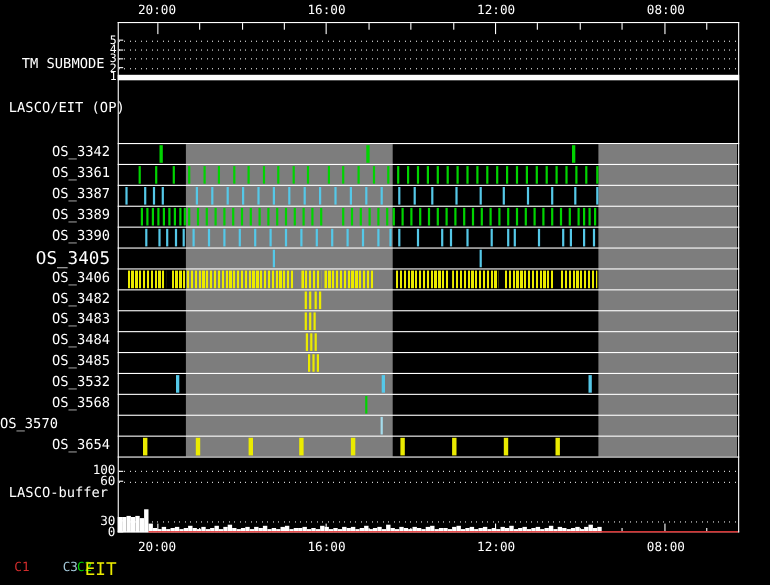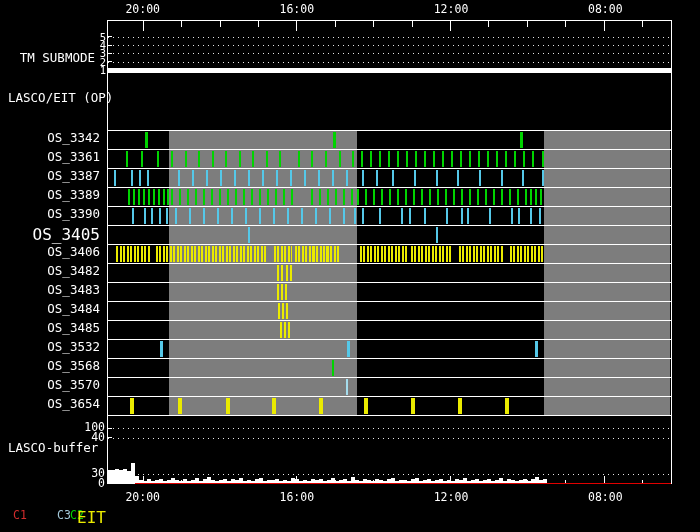--- a/index.html
+++ b/index.html
@@ -281,35 +281,35 @@
       <div class="t" style="position: absolute; left: 0px; width: 100px; text-align: right; top: 322px; font-size: 12.5px;">OS_3485</div>
       <div style="position: absolute; left: 280px; top: 321.5px; width: 2px; height: 16px; background: rgb(235, 235, 0);"></div>
       <div style="position: absolute; left: 284px; top: 321.5px; width: 2px; height: 16px; background: rgb(235, 235, 0);"></div>
       <div style="position: absolute; left: 288px; top: 321.5px; width: 2px; height: 16px; background: rgb(235, 235, 0);"></div>
       <div class="t" style="position: absolute; left: 0px; width: 100px; text-align: right; top: 341px; font-size: 12.5px;">OS_3532</div>
       <div style="position: absolute; left: 159.5px; top: 340.5px; width: 3px; height: 16px; background: rgb(85, 200, 232);"></div>
       <div style="position: absolute; left: 346.5px; top: 340.5px; width: 3px; height: 16px; background: rgb(85, 200, 232);"></div>
       <div style="position: absolute; left: 534.5px; top: 340.5px; width: 3px; height: 16px; background: rgb(85, 200, 232);"></div>
       <div class="t" style="position: absolute; left: 0px; width: 100px; text-align: right; top: 360px; font-size: 12.5px;">OS_3568</div>
       <div style="position: absolute; left: 332px; top: 359.5px; width: 2px; height: 16px; background: rgb(0, 212, 0);"></div>
-      <div class="t" style="position: absolute; left: 0px; width: 100px; text-align: right; top: 379px; font-size: 12.5px;">OS_3570</div>
+      <div class="t" style="position: absolute; left: 0px; width: 100px; top: 379px; font-size: 12.5px;">OS_3570</div>
       <div style="position: absolute; left: 346px; top: 378.5px; width: 2px; height: 16px; background: rgb(165, 220, 236);"></div>
       <div class="t" style="position: absolute; left: 0px; width: 100px; text-align: right; top: 398px; font-size: 12.5px;">OS_3654</div>
       <div style="position: absolute; left: 130px; top: 397.5px; width: 4px; height: 16px; background: rgb(235, 235, 0);"></div>
       <div style="position: absolute; left: 178px; top: 397.5px; width: 4px; height: 16px; background: rgb(235, 235, 0);"></div>
       <div style="position: absolute; left: 226px; top: 397.5px; width: 4px; height: 16px; background: rgb(235, 235, 0);"></div>
       <div style="position: absolute; left: 272px; top: 397.5px; width: 4px; height: 16px; background: rgb(235, 235, 0);"></div>
       <div style="position: absolute; left: 319px; top: 397.5px; width: 4px; height: 16px; background: rgb(235, 235, 0);"></div>
       <div style="position: absolute; left: 364px; top: 397.5px; width: 4px; height: 16px; background: rgb(235, 235, 0);"></div>
       <div style="position: absolute; left: 411px; top: 397.5px; width: 4px; height: 16px; background: rgb(235, 235, 0);"></div>
       <div style="position: absolute; left: 458px; top: 397.5px; width: 4px; height: 16px; background: rgb(235, 235, 0);"></div>
       <div style="position: absolute; left: 505px; top: 397.5px; width: 4px; height: 16px; background: rgb(235, 235, 0);"></div>
       <div class="t" style="position: absolute; left: 0px; width: 105px; text-align: right; top: 422px; font-size: 11.5px;">100</div>
       <div style="position: absolute; left: 108px; top: 427.5px; width: 4px; height: 1px; background: rgb(255, 255, 255);"></div>
-      <div class="t" style="position: absolute; left: 0px; width: 105px; text-align: right; top: 431.5px; font-size: 11.5px;">40</div>
+      <div class="t" style="position: absolute; left: 0px; width: 105px; text-align: right; top: 431.5px; font-size: 11.5px;">60</div>
       <div style="position: absolute; left: 108px; top: 437px; width: 4px; height: 1px; background: rgb(255, 255, 255);"></div>
       <div class="t" style="position: absolute; left: 0px; width: 105px; text-align: right; top: 467.5px; font-size: 11.5px;">30</div>
       <div style="position: absolute; left: 108px; top: 473px; width: 4px; height: 1px; background: rgb(255, 255, 255);"></div>
       <div class="t" style="position: absolute; left: 0px; width: 105px; text-align: right; top: 477.5px; font-size: 11.5px;">0</div>
       <div style="position: absolute; left: 108px; top: 483px; width: 4px; height: 1px; background: rgb(255, 255, 255);"></div>
       <div style="position: absolute; left: 107px; top: 469.5px; width: 4px; height: 14px; background: rgb(255, 255, 255);"></div>
       <div style="position: absolute; left: 111px; top: 469.5px; width: 4px; height: 14px; background: rgb(255, 255, 255);"></div>
       <div style="position: absolute; left: 115px; top: 469px; width: 4px; height: 14.5px; background: rgb(255, 255, 255);"></div>
       <div style="position: absolute; left: 119px; top: 469.5px; width: 4px; height: 14px; background: rgb(255, 255, 255);"></div>
       <div style="position: absolute; left: 123px; top: 468.5px; width: 4px; height: 15px; background: rgb(255, 255, 255);"></div>

